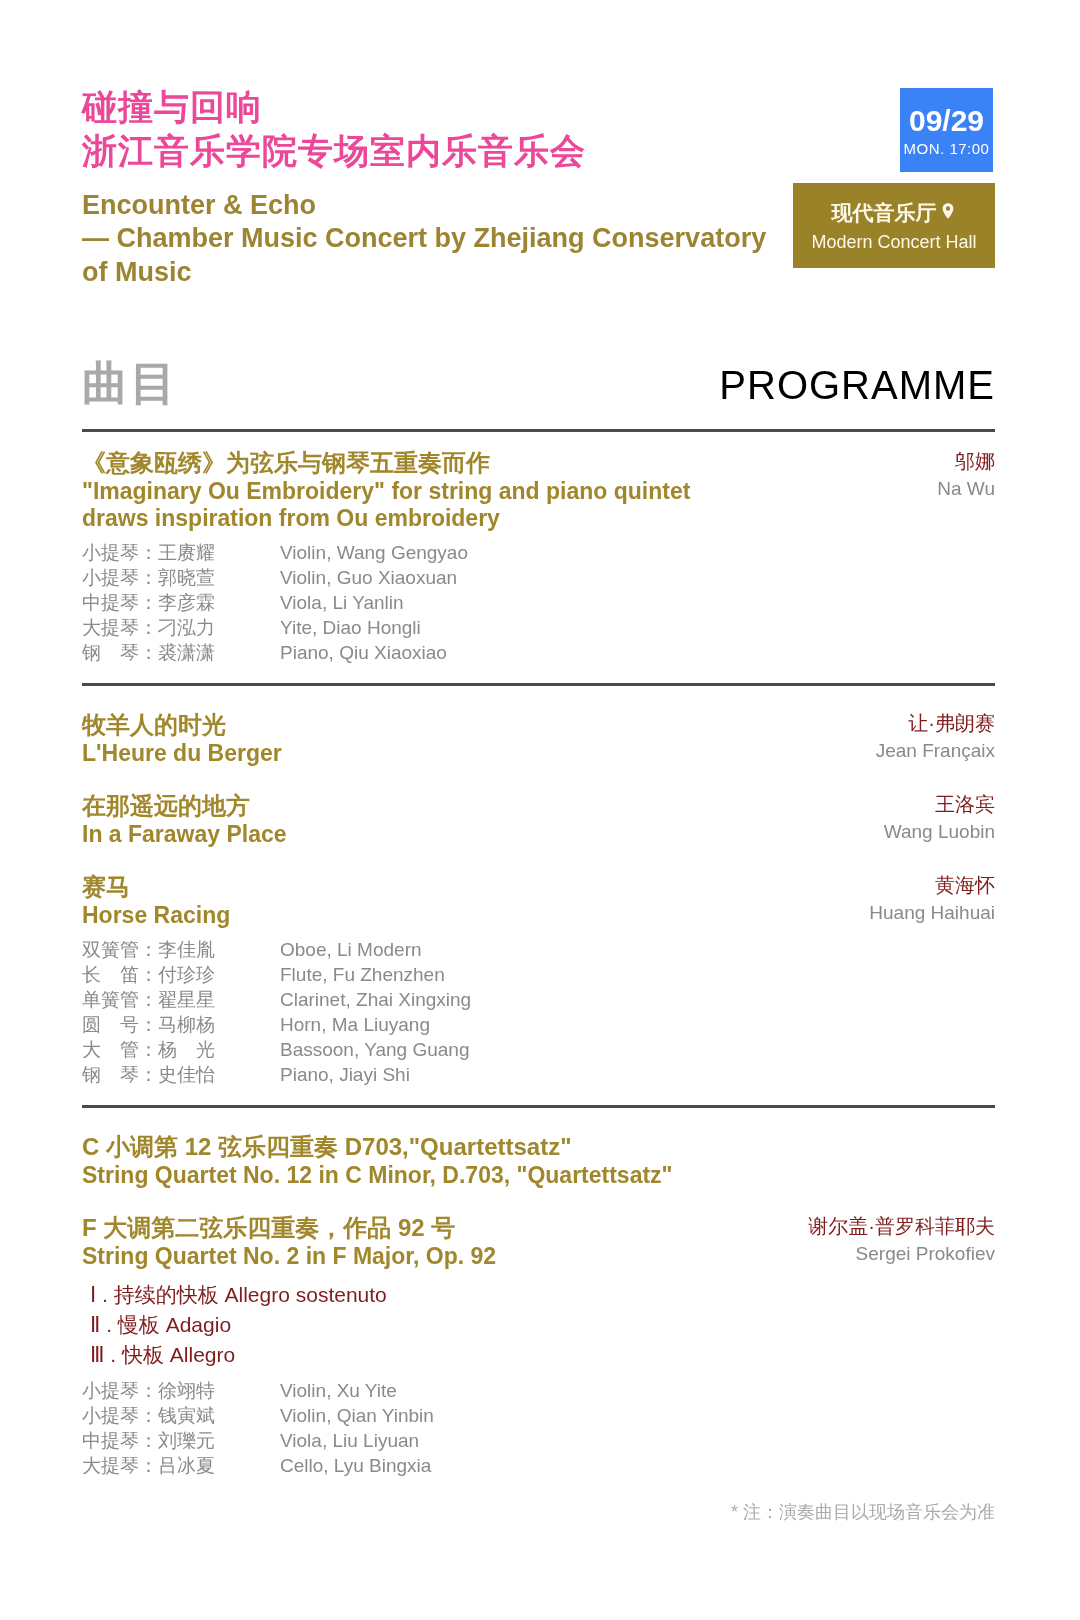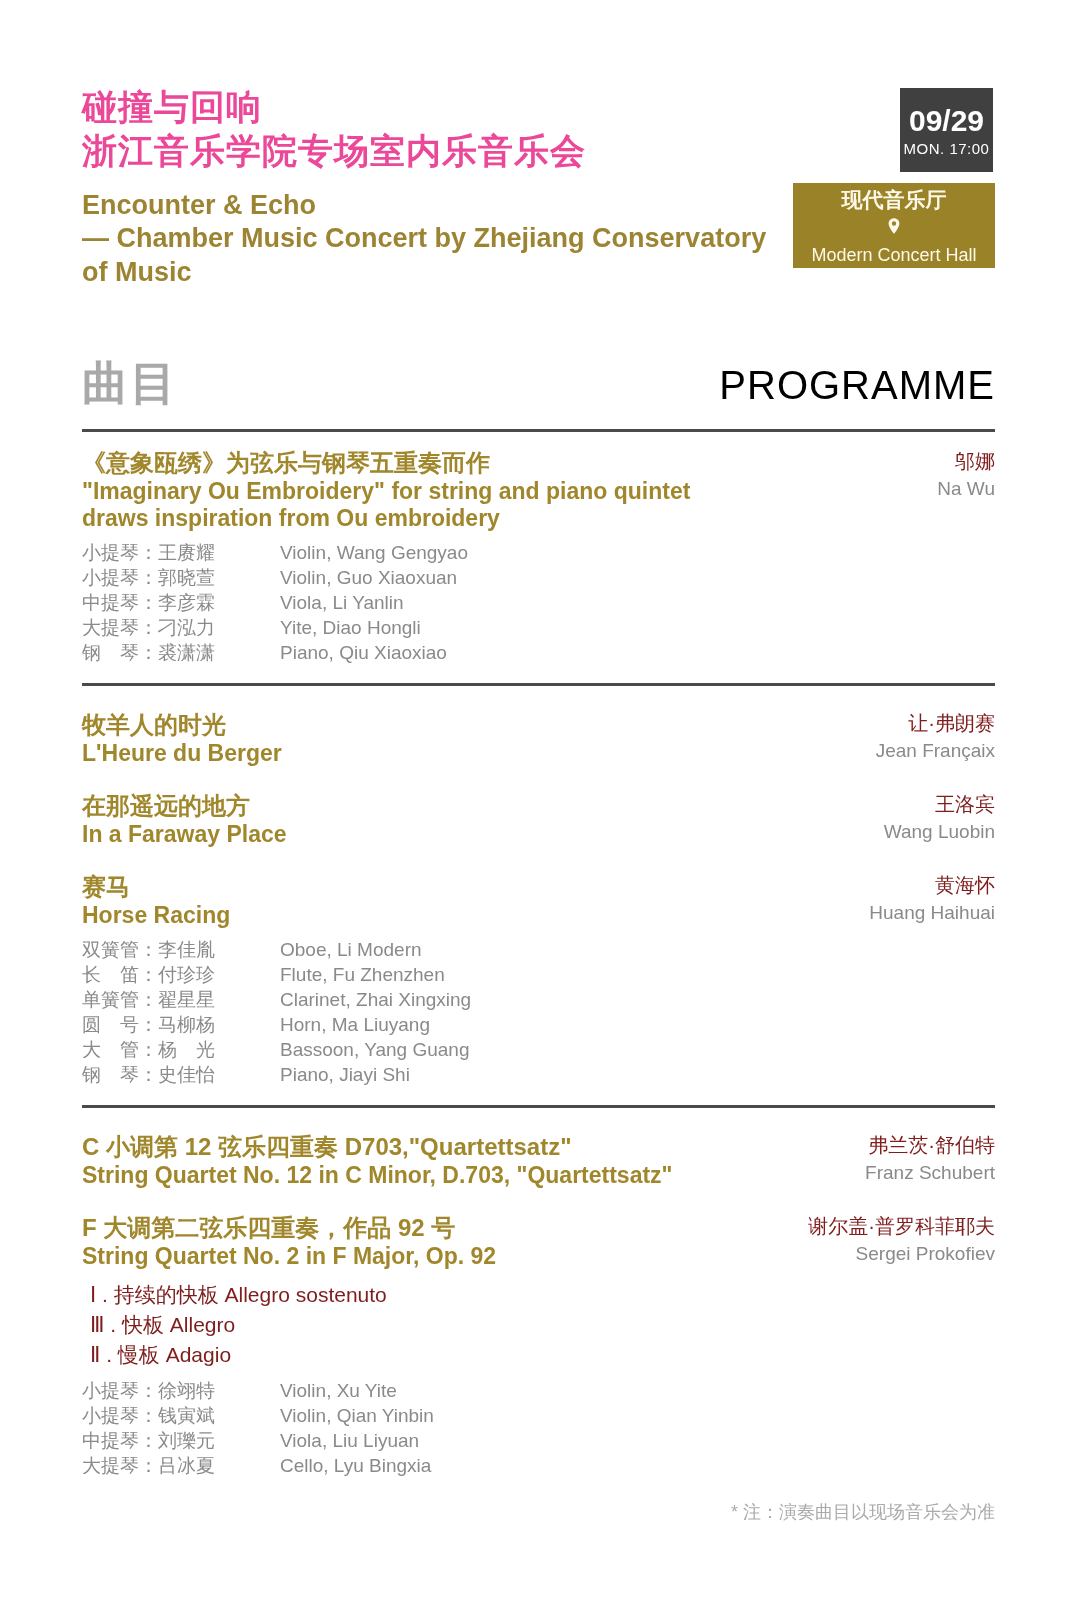--- a/index.html
+++ b/index.html
@@ -21,31 +21,31 @@
   .title-cn {
     color:#ec4899; font-weight:bold; font-size:35px; line-height:1.26;
     letter-spacing:1px; max-width:700px;
   }
   .subtitle-en {
     margin-top:16px; color:#9C8433; font-weight:bold; font-size:27px;
     line-height:1.23; max-width:720px; white-space:nowrap;
   }
   .date-badge {
     position:absolute; top:3px; right:2px; width:93px; height:84px;
-    background:#404040; color:#ffffff; display:flex; flex-direction:column;
+    background:#3b82f6; color:#ffffff; display:flex; flex-direction:column;
     align-items:center; justify-content:center;
   }
   .date-badge .date { font-size:30px; font-weight:bold; line-height:1.1; }
   .date-badge .time { font-size:15px; margin-top:3px; letter-spacing:0.5px; }
   .venue-badge {
     position:absolute; top:98px; right:0; width:202px; height:85px;
     background:#9A8228; color:#FDF8E8; display:flex; flex-direction:column;
     align-items:center; justify-content:center;
   }
-  .venue-badge .cn { font-size:21px; font-weight:bold; display:flex; align-items:center; gap:2px;flex-direction:column; }
+  .venue-badge .cn { font-size:21px; font-weight:bold; display:flex; align-items:center; gap:2px; }
   .venue-badge .en { font-size:18px; margin-top:5px; }
   .pin { width:18px; height:18px; fill:#FDF8E8; }
 
   
   .programme-heading {
     display:flex; justify-content:space-between; align-items:baseline;
     margin-top:64px;
   }
   .heading-cn { color:#A9A9A9; font-weight:bold; font-size:46px; letter-spacing:2px; }
   .heading-en { color:#000000; font-weight:normal; font-size:40px; letter-spacing:1px; }
@@ -181,41 +181,37 @@
           <div class="performer-row"><span class="perf-cn">钢　琴：史佳怡</span><span class="perf-en">Piano, Jiayi Shi</span></div>
         </div>
       </section>
       <div class="divider"></div>
       <section class="programme-item">
         <div class="item-head">
           <div class="item-titles">
             <div class="item-title-cn">C 小调第 12 弦乐四重奏 D703,"Quartettsatz"</div>
             <div class="item-title-en">String Quartet No. 12 in C Minor, D.703, "Quartettsatz"</div>
           </div>
-          <div class="composer">
-            <div class="composer-cn">弗兰茨·舒伯特</div>
-            <div class="composer-en">Franz Schubert</div>
-          </div>
         </div>
       </section>
       <section class="programme-item">
         <div class="item-head">
           <div class="item-titles">
             <div class="item-title-cn">F 大调第二弦乐四重奏，作品 92 号</div>
             <div class="item-title-en">String Quartet No. 2 in F Major, Op. 92</div>
           </div>
           <div class="composer">
             <div class="composer-cn">谢尔盖·普罗科菲耶夫</div>
             <div class="composer-en">Sergei Prokofiev</div>
           </div>
         </div>
         <div class="movements">
           <div class="movement">Ⅰ . 持续的快板 Allegro sostenuto</div>
+          <div class="movement">Ⅱ . 慢板 Adagio</div>
           <div class="movement">Ⅲ . 快板 Allegro</div>
-          <div class="movement">Ⅱ . 慢板 Adagio</div>
         </div>
         <div class="performers">
           <div class="performer-row"><span class="perf-cn">小提琴：徐翊特</span><span class="perf-en">Violin, Xu Yite</span></div>
           <div class="performer-row"><span class="perf-cn">小提琴：钱寅斌</span><span class="perf-en">Violin, Qian Yinbin</span></div>
           <div class="performer-row"><span class="perf-cn">中提琴：刘瓅元</span><span class="perf-en">Viola, Liu Liyuan</span></div>
           <div class="performer-row"><span class="perf-cn">大提琴：吕冰夏</span><span class="perf-en">Cello, Lyu Bingxia</span></div>
         </div>
       </section>
     </div>
 

